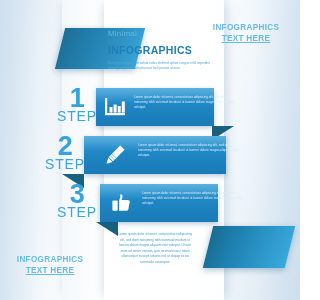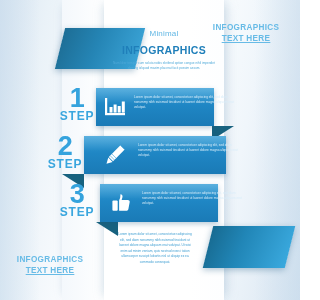--- a/index.html
+++ b/index.html
@@ -145,34 +145,33 @@
   }
   .stepnum .n {
     display: block;
     font-size: 27px;
     font-weight: bold;
     line-height: 25px;
     letter-spacing: -.5px;
   }
   .stepnum .w {
     display: block;
-    font-size: 12px;
-    font-weight: bold;
+    font-size: 14px;
+    font-weight: normal;
     letter-spacing: .8px;
     line-height: 10px;
     color: #3aa6de;
   }
 
   
   .head {
     position: absolute;
     left: 108px;
     top: 22px;
     width: 112px;
-    text-align: center;
   }
   .head .minimal {
     font-size: 8px;
     color: #62b7e4;
     line-height: 10px;
     letter-spacing: .2px;
   }
   .head .infog {
     font-size: 10.5px;
     font-weight: bold;

